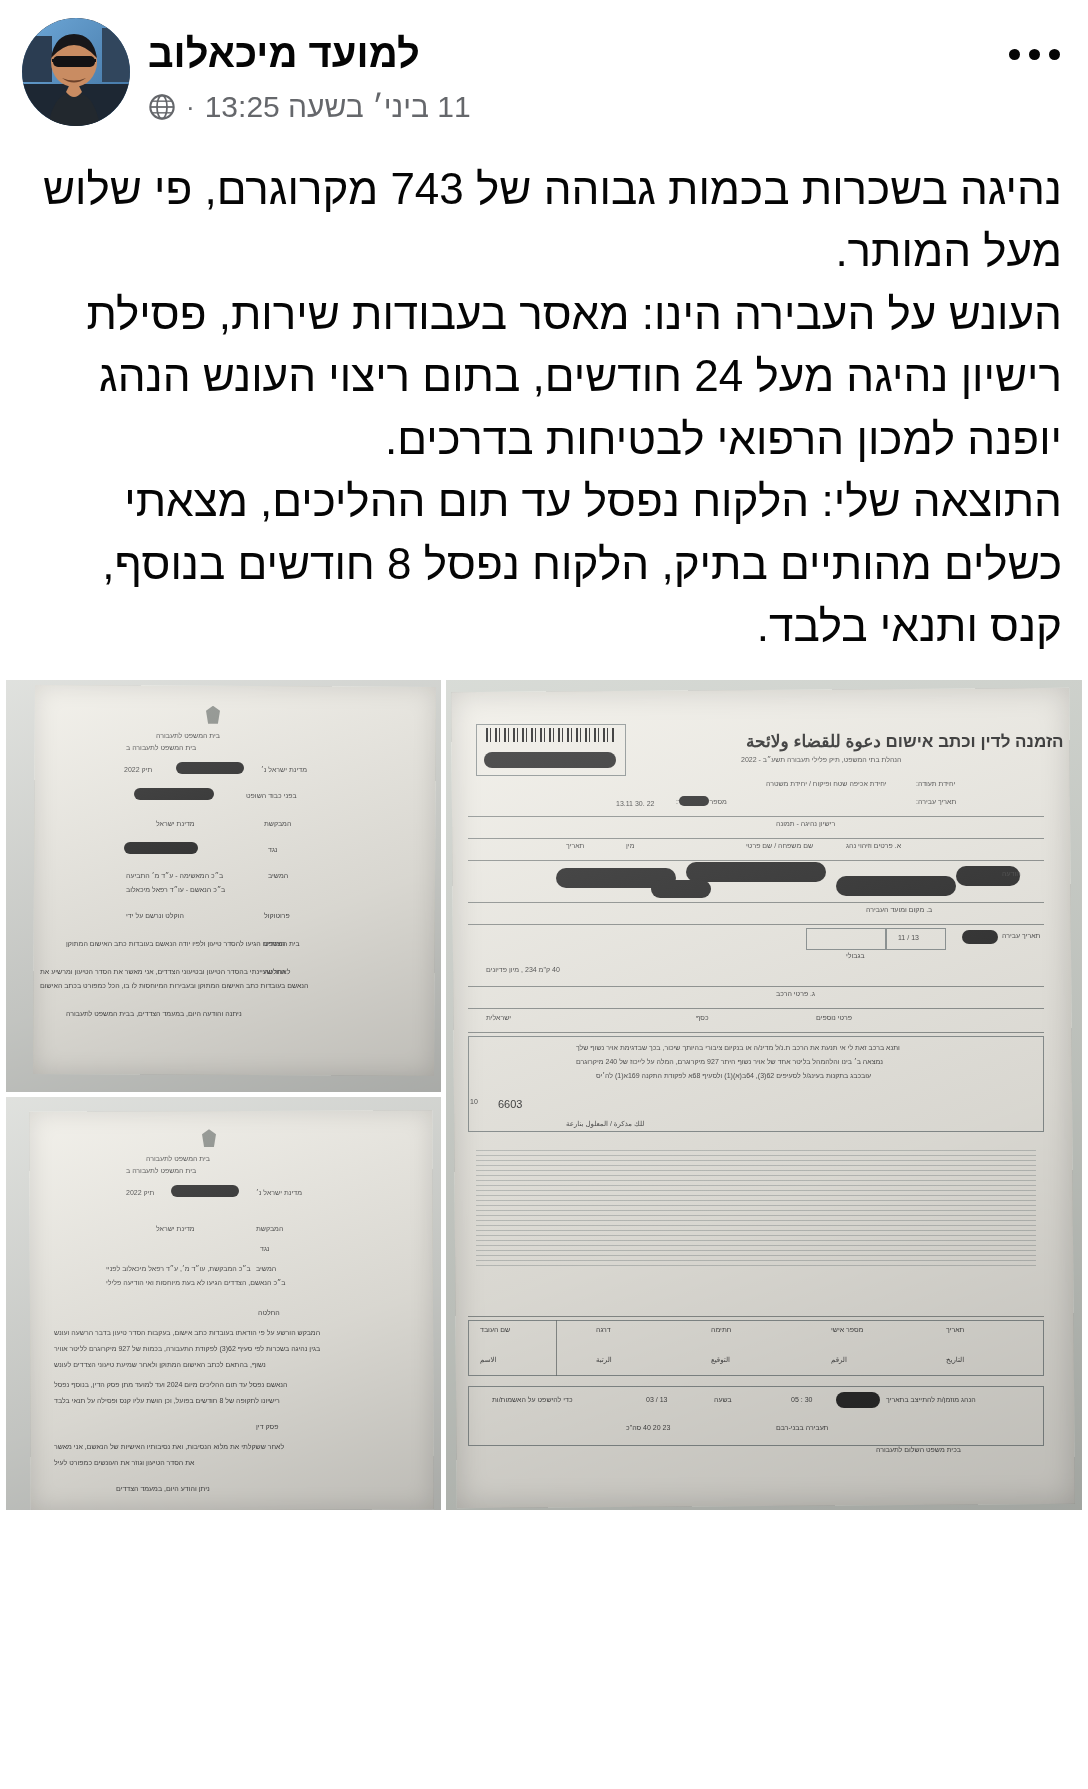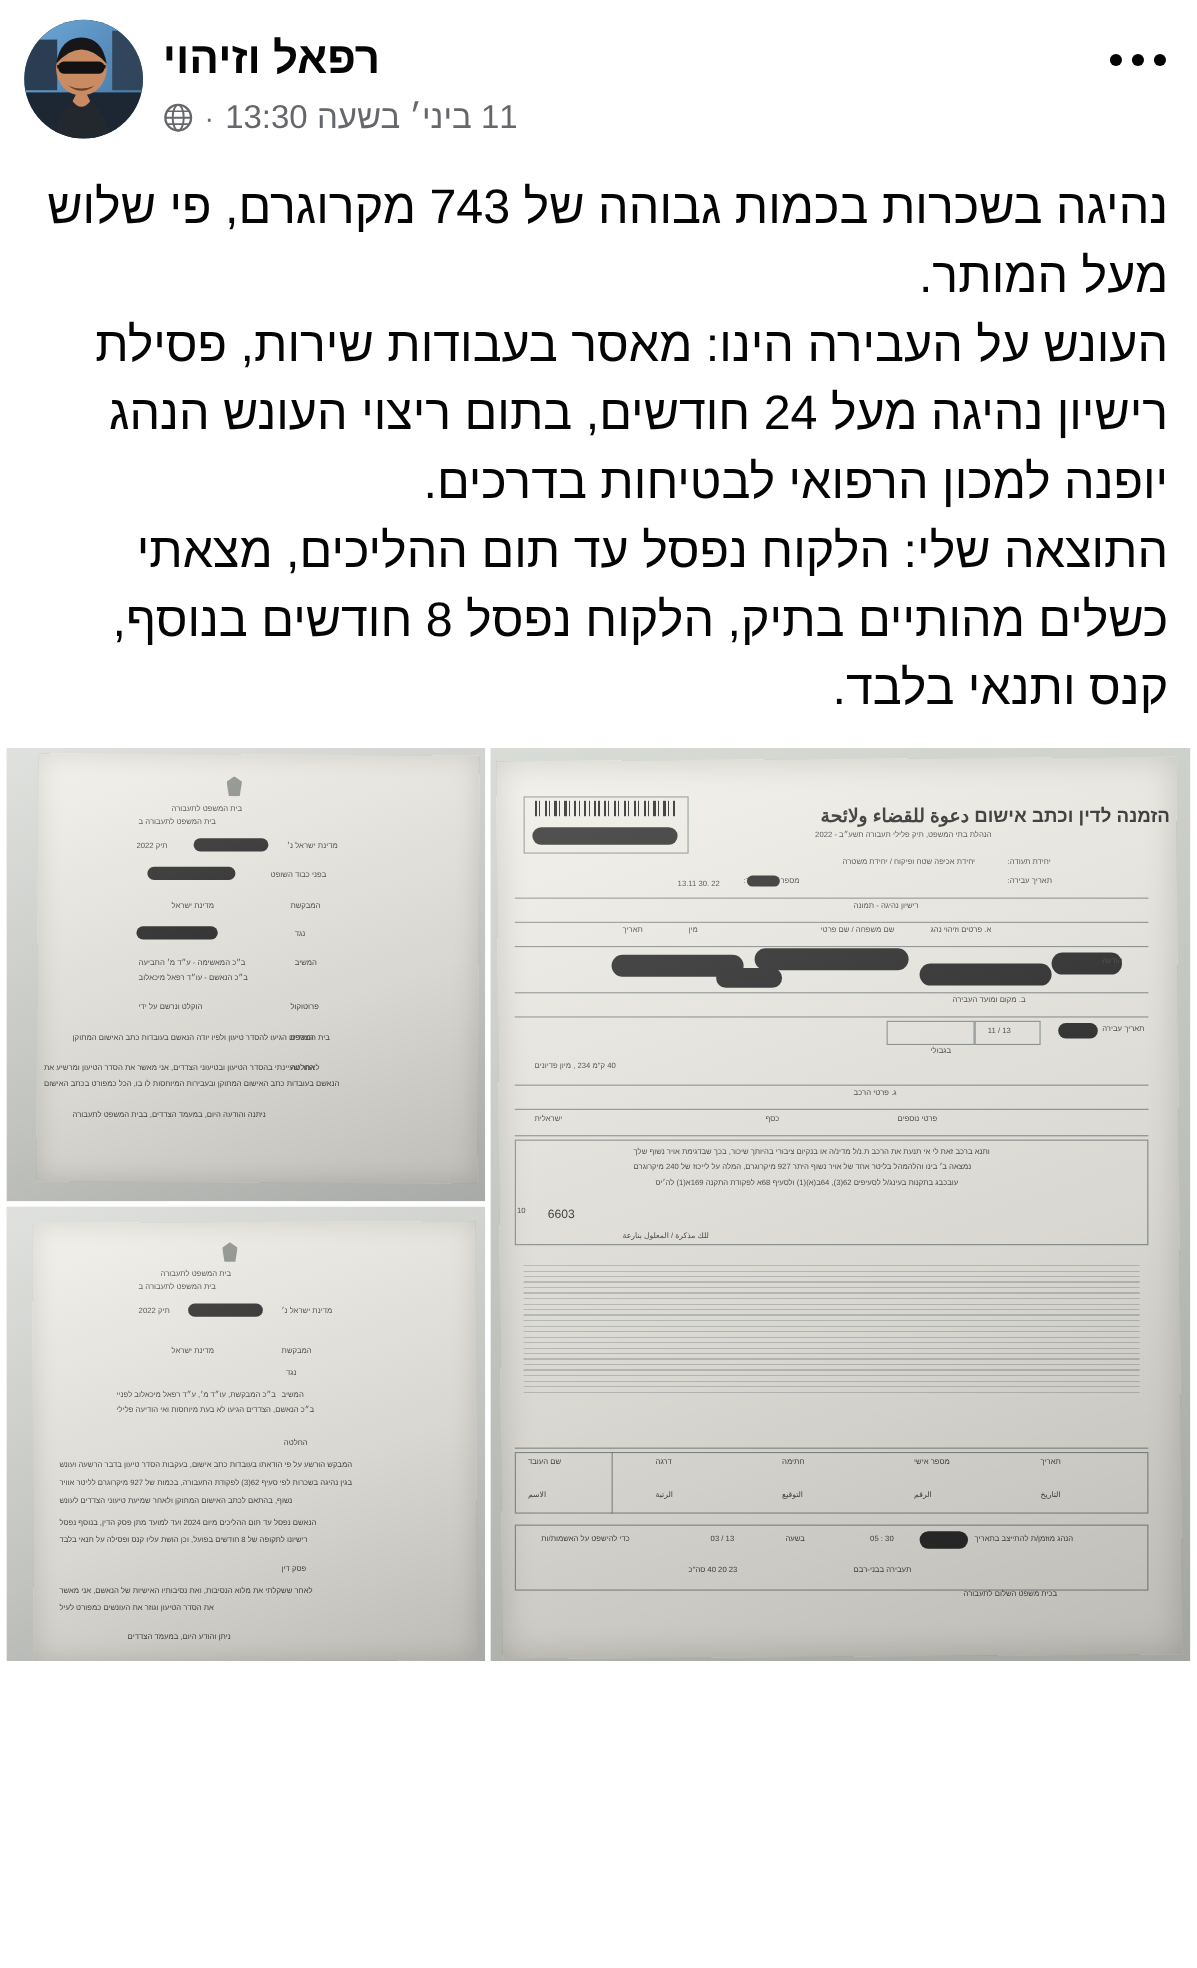--- a/index.html
+++ b/index.html
@@ -184,23 +184,23 @@
   <div class="post-header">
 
     <div class="more-btn">
       <i></i>
       <i></i>
       <i></i>
     </div>
 
     <div class="header-right" style="justify-content:flex-end;">
       <div class="name-block">
-        <div class="author-name">רפאל וזיהוי</div>
+        <div class="author-name">למועד מיכאלוב</div>
         <div class="meta-row">
-          <span>11 ביני׳ בשעה 13:30</span>
+          <span>11 ביני׳ בשעה 13:25</span>
           <span class="meta-dot">·</span>
           <span class="globe-icon">
             <svg viewBox="0 0 24 24" aria-hidden="true">
               <circle cx="12" cy="12" r="10" fill="none" stroke="#65676b" stroke-width="1.8"></circle>
               <ellipse cx="12" cy="12" rx="4.3" ry="10" fill="none" stroke="#65676b" stroke-width="1.5"></ellipse>
               <line x1="2" y1="12" x2="22" y2="12" stroke="#65676b" stroke-width="1.5"></line>
               <line x1="3.6" y1="7" x2="20.4" y2="7" stroke="#65676b" stroke-width="1.2"></line>
               <line x1="3.6" y1="17" x2="20.4" y2="17" stroke="#65676b" stroke-width="1.2"></line>
             </svg>
           </span>

